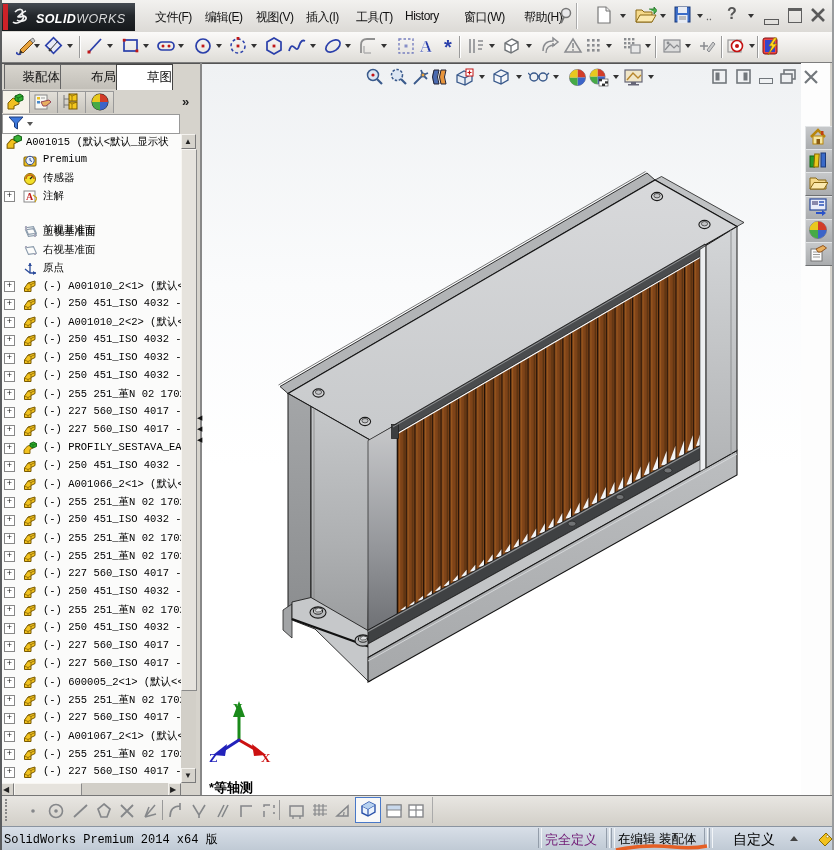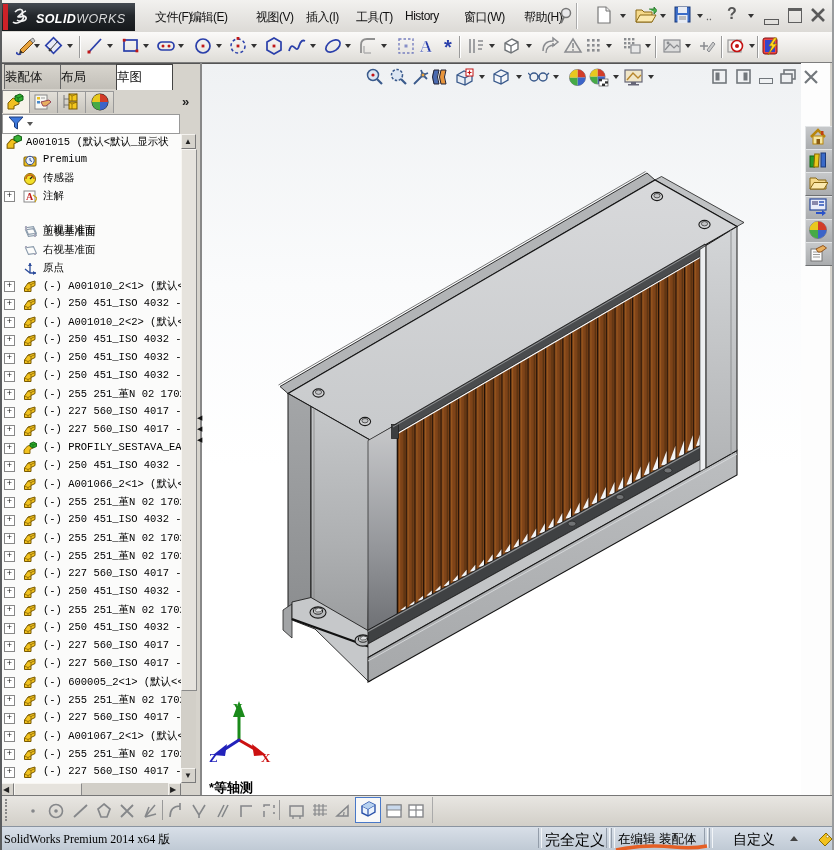--- a/index.html
+++ b/index.html
@@ -3,33 +3,33 @@
 <style>
 html,body{margin:0;padding:0;width:834px;height:850px;overflow:hidden;
  font-family:"Liberation Sans",sans-serif;background:#d6d3cc;position:relative}
 .ab{position:absolute}
 .mi{position:absolute;top:9px;font-size:12px;color:#111;letter-spacing:-0.5px}
 .sep2{position:absolute;top:36px;width:1px;height:22px;background:#9a9a9a;border-right:1px solid #fff}
 .dd{position:absolute;width:0;height:0;border-left:3.5px solid transparent;border-right:3.5px solid transparent;border-top:4px solid #333}
 .trow{position:absolute;left:0;width:181px;height:18px;font-family:"Liberation Mono",monospace;font-size:10.5px;color:#000;white-space:nowrap;overflow:hidden}
 .trow .tx{position:absolute;left:43px;top:2px}
 .pl{position:absolute;left:4px;top:4px;width:9px;height:9px;border:1px solid #888;background:#fff;line-height:7px;font-size:9px;text-align:center;color:#222;font-family:"Liberation Sans",sans-serif}
-.tab{position:absolute;top:64px;height:24px;border:1px solid #666;border-bottom:none;background:linear-gradient(#d8d5ce,#c2bfb8);font-size:12.5px;color:#111;text-align:left;line-height:24px}
+.tab{position:absolute;top:64px;height:24px;border:1px solid #666;border-bottom:none;background:linear-gradient(#d8d5ce,#c2bfb8);font-size:12.5px;color:#111;text-align:right;line-height:24px}
 </style></head><body>
 
 <div class="ab" style="left:0;top:0;width:834px;height:32px;background:linear-gradient(#f2f1ef,#dcdad6)"></div>
 <div class="ab" style="left:2px;top:3px;width:133px;height:28px;background:linear-gradient(#454b52,#23272b 45%,#15181b)"></div>
 <div class="ab" style="left:3px;top:4px;width:5px;height:26px;background:#cd2128"></div>
 <svg class="ab" style="left:10px;top:4px" width="124" height="26" viewBox="0 0 124 26">
 <path d="M5 8 C9 4 14 5 12 9 C10 12 6 13 9 13 C13 13 15 10 13 15 C11 19 5 20 3 18" fill="none" stroke="#f2f2f2" stroke-width="1.7"></path>
 <path d="M16 7 C12 8 11 11 14 12 C17 13 17 16 13 17 C10 17.5 8 17 7 16" fill="none" stroke="#f2f2f2" stroke-width="1.7"></path>
 <text x="26" y="19" font-family="Liberation Sans" font-style="italic" font-weight="bold" font-size="12.5" fill="#ffffff" letter-spacing="0.4">SOLID<tspan font-weight="normal" fill="#d8d9da">WORKS</tspan></text>
 </svg>
 <span class="mi" style="left:155px">文件(F)</span>
-<span class="mi" style="left:190px">编辑(E)</span>
+<span class="mi" style="left:205px">编辑(E)</span>
 <span class="mi" style="left:256px">视图(V)</span>
 <span class="mi" style="left:306px">插入(I)</span>
 <span class="mi" style="left:356px">工具(T)</span>
 <span class="mi" style="left:405px">History</span>
 <span class="mi" style="left:464px">窗口(W)</span>
 <span class="mi" style="left:524px">帮助(H)</span>
 <svg class="ab" style="left:557px;top:6px" width="18" height="20" viewBox="0 0 18 20">
 <circle cx="9" cy="7" r="4.5" fill="#e8e8ea" stroke="#777" stroke-width="1.5"></circle>
 <line x1="7" y1="11" x2="4" y2="17" stroke="#777" stroke-width="2"></line>
   </svg>
@@ -858,23 +858,23 @@
     <rect x="3" y="4" width="14" height="12" fill="#fff" stroke="#85878a" stroke-width="1.4"></rect>
     <rect x="3" y="4" width="14" height="5" fill="#c8d8ec" stroke="#85878a"></rect>
   </svg>
 <svg class="ab" style="left:406px;top:801px" width="20" height="20" viewBox="0 0 20 20">
     <rect x="3" y="4" width="14" height="12" fill="#fff" stroke="#85878a" stroke-width="1.4"></rect>
     <line x1="3" y1="9" x2="17" y2="9" stroke="#85878a" stroke-width="1.2"></line>
     <line x1="10" y1="4" x2="10" y2="16" stroke="#85878a" stroke-width="1.2"></line>
   </svg>
 <div class="ab" style="left:432px;top:797px;width:1px;height:26px;background:#aaa"></div>
 <div class="ab" style="left:0;top:826px;width:834px;height:24px;background:linear-gradient(#d8dfe8,#bfc9d4);border-top:1px solid #8a94a0"></div>
-<span class="ab" style="left:4px;top:831px;font-family:Liberation Serif, serif;font-size:12px;color:#000">SolidWorks Premium 2014 x64 版</span>
+<span class="ab" style="left:4px;top:831px;font-family:Liberation Mono, monospace;font-size:12px;color:#000">SolidWorks Premium 2014 x64 版</span>
 <div class="ab" style="left:538px;top:828px;width:2px;height:20px;border-left:1px solid #939daa;border-right:1px solid #f2f5f8"></div>
-<span class="ab" style="left:545px;top:831px;font-size:15px;color:#000000">完全定义</span>
+<span class="ab" style="left:545px;top:831px;font-size:13px;color:#701a75">完全定义</span>
 <div class="ab" style="left:606px;top:828px;width:2px;height:20px;border-left:1px solid #939daa;border-right:1px solid #f2f5f8"></div>
 <div class="ab" style="left:611px;top:828px;width:2px;height:20px;border-left:1px solid #939daa;border-right:1px solid #f2f5f8"></div>
 <span class="ab" style="left:618px;top:831px;font-size:12.5px;color:#000">在编辑 装配体</span>
 <div class="ab" style="left:704px;top:828px;width:2px;height:20px;border-left:1px solid #939daa;border-right:1px solid #f2f5f8"></div>
 <div class="ab" style="left:709px;top:828px;width:2px;height:20px;border-left:1px solid #939daa;border-right:1px solid #f2f5f8"></div>
 <span class="ab" style="left:733px;top:831px;font-size:14px;color:#000">自定义</span>
 <div class="ab" style="left:790px;top:836px;width:0;height:0;border-left:4px solid transparent;border-right:4px solid transparent;border-bottom:5px solid #444"></div>
 <svg class="ab" style="left:818px;top:832px" width="15" height="15" viewBox="0 0 15 15">
 <path d="M1 8 L8 1 L14 7 L7 14 Z" fill="#f2c21e" stroke="#8a6a00" stroke-width="1"></path>
     <circle cx="9.5" cy="4.5" r="1.3" fill="#fff" stroke="#8a6a00" stroke-width="0.6"></circle>

